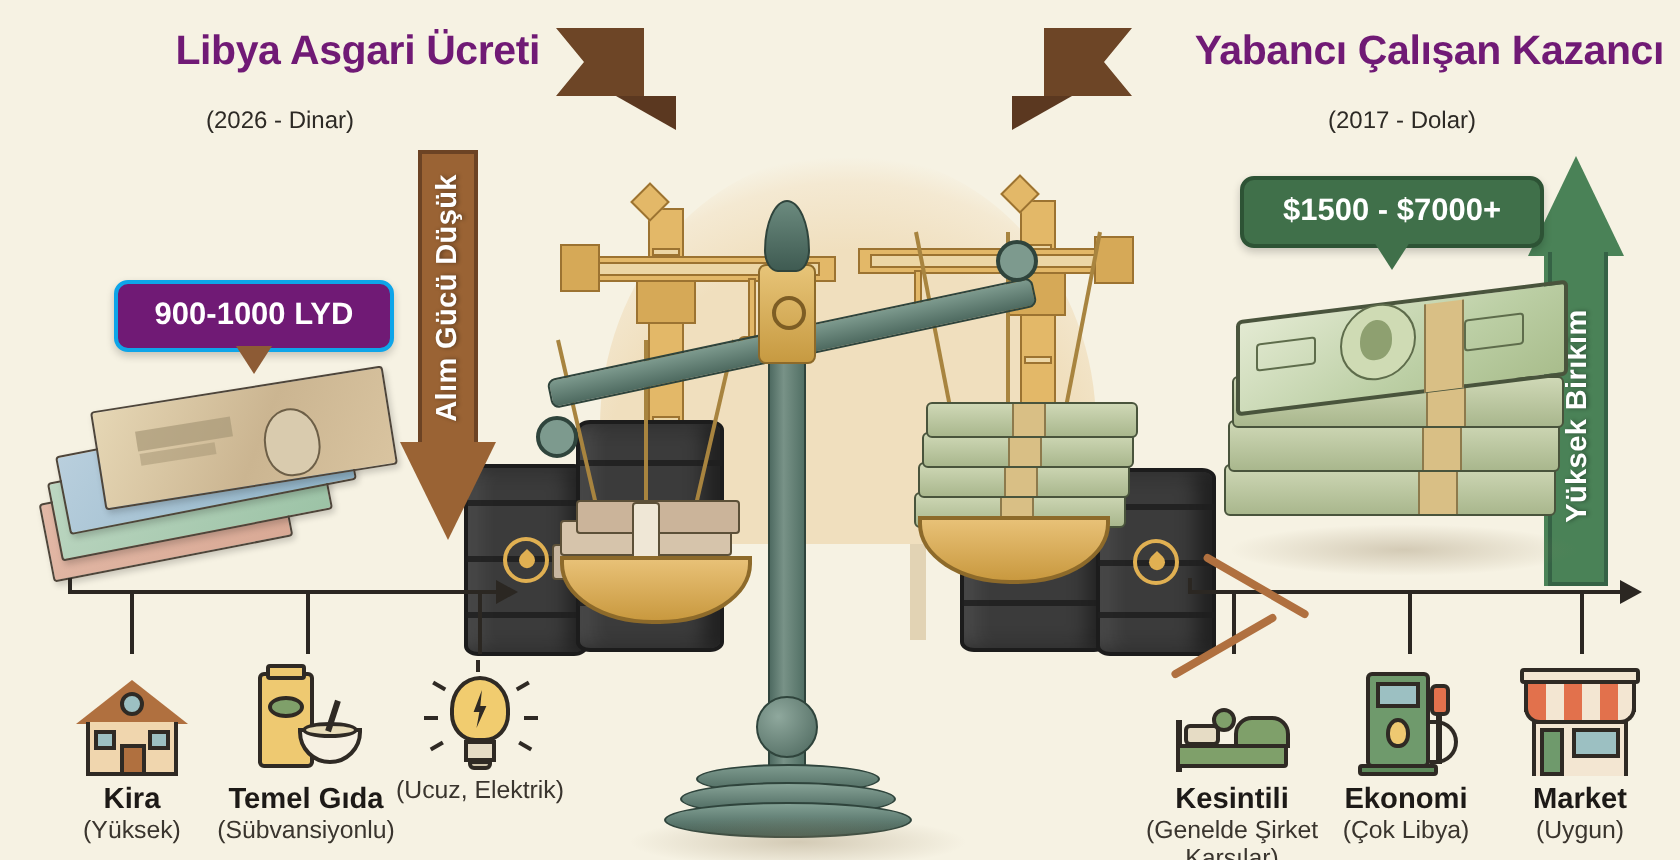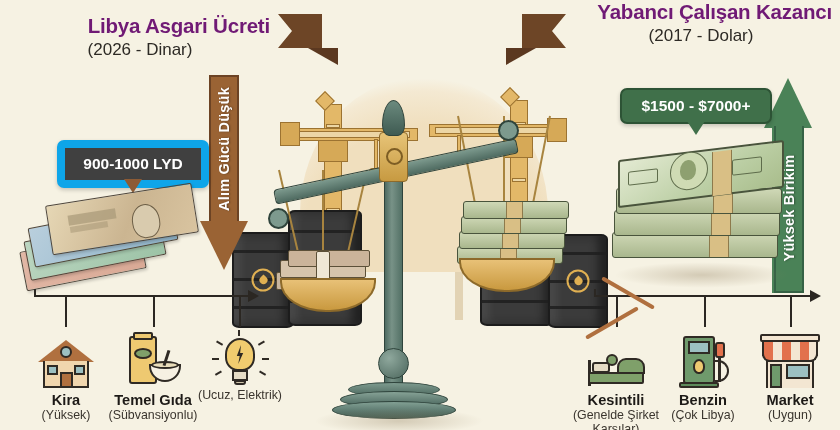--- a/index.html
+++ b/index.html
@@ -15,21 +15,21 @@
   
   .abs{position:absolute;}
   .ctr{text-align:center;}
 
   
   .col-title{
     font-size:20.5px;font-weight:bold;letter-spacing:-0.2px;
     color:#701a75;white-space:nowrap;text-align:right;
   }
   .col-sub{
-    font-size:17px;color:#2d2a25;white-space:nowrap;margin-top:2px;
+    font-size:12px;color:#2d2a25;white-space:nowrap;margin-top:15px;
   }
 
   
   .ribbon-wrap{left:278px;top:2px;width:288px;height:64px;}
   .ribbon-tail{
     position:absolute;top:12px;width:44px;height:34px;background:#6d4526;
   }
   .ribbon-tail.l{left:0;clip-path:polygon(0 0,100% 0,100% 100%,0 100%,14px 50%);}
   .ribbon-tail.r{right:0;clip-path:polygon(0 0,100% 0,calc(100% - 14px) 50%,100% 100%,0 100%);}
   .ribbon-fold{
@@ -51,21 +51,21 @@
   
   .callout{
     position:absolute;border-radius:7px;display:flex;align-items:center;justify-content:center;
     color:#fff;font-weight:bold;white-space:nowrap;
     box-shadow:0 2px 4px rgba(0,0,0,.2);
   }
   .callout:after{
     content:"";position:absolute;left:50%;margin-left:-9px;bottom:-13px;
     width:0;height:0;border-left:9px solid transparent;border-right:9px solid transparent;
   }
-  .callout.brown{background:#404040;border:8px solid #0ea5e9;}
+  .callout.brown{background:#701a75;border:2px solid #0ea5e9;}
   .callout.brown:after{border-top:14px solid #8d5b35;}
   .callout.green{background:#40704a;border:2px solid #2d5335;}
   .callout.green:after{border-top:14px solid #40704a;}
 
   
   .vArrow{position:absolute;}
   .vArrow .shaft{position:absolute;left:50%;}
   .vArrow .lbl{
     position:absolute;left:50%;top:50%;transform:translate(-50%,-50%) rotate(180deg);
     writing-mode:vertical-rl;white-space:nowrap;
@@ -334,21 +334,21 @@
       <div style="position:absolute;left:8px;top:12px;width:7px;height:2.4px;background:#2f2a24;transform:rotate(30deg);"></div>
       <div style="position:absolute;left:50px;top:12px;width:7px;height:2.4px;background:#2f2a24;transform:rotate(-30deg);"></div>
       <div style="position:absolute;left:4px;top:28px;width:7px;height:2.4px;background:#2f2a24;"></div>
       <div style="position:absolute;left:54px;top:28px;width:7px;height:2.4px;background:#2f2a24;"></div>
       <div style="position:absolute;left:7px;top:42px;width:7px;height:2.4px;background:#2f2a24;transform:rotate(-30deg);"></div>
       <div style="position:absolute;left:51px;top:42px;width:7px;height:2.4px;background:#2f2a24;transform:rotate(30deg);"></div>
     </div>
     <div class="icoSub">(Ucuz, Elektrik)</div>
   </div>
 
-  <div class="abs ctr" style="left:570px;top:0;width:262px;">
+  <div class="abs ctr" style="left:570px;top:14px;width:262px;">
     <div class="col-title">Yabancı Çalışan Kazancı</div>
     <div class="col-sub">(2017 - Dolar)</div>
   </div>
 
   <div class="vArrow" style="left:762px;top:78px;width:52px;height:215px;">
     <div style="position:absolute;left:2px;top:0;width:0;height:0;border-left:24px solid transparent;border-right:24px solid transparent;border-bottom:50px solid #4a8257;"></div>
     <div class="shaft" style="left:10px;top:48px;width:30px;height:167px;background:#4a8257;border:2px solid #36624"></div>
     <div style="position:absolute;left:12px;top:48px;width:30px;height:167px;background:#4a8257;border:2px solid #356245;border-top:none;box-sizing:border-box;"></div>
     <div class="lbl" style="top:130px;left:27px;">Yüksek Birikim</div>
   </div>
@@ -403,21 +403,21 @@
   <div class="icoItem" style="left:645px;top:330px;">
     <div class="icoArt">
       <div style="position:absolute;left:12px;top:6px;width:32px;height:48px;background:#6f9a6c;border:2.4px solid #2f2a24;border-radius:3px;box-sizing:border-box;"></div>
       <div style="position:absolute;left:17px;top:11px;width:22px;height:13px;background:#9cc0c2;border:2px solid #2f2a24;box-sizing:border-box;"></div>
       <div style="position:absolute;left:22px;top:29px;width:12px;height:15px;border-radius:50% 50% 45% 45%;background:#eec971;border:2px solid #2f2a24;box-sizing:border-box;"></div>
       <div style="position:absolute;left:8px;top:52px;width:40px;height:6px;background:#5d8a5b;border:2.2px solid #2f2a24;border-radius:2px;box-sizing:border-box;"></div>
       <div style="position:absolute;left:44px;top:12px;width:10px;height:16px;background:#e2714c;border:2.2px solid #2f2a24;border-radius:3px;box-sizing:border-box;"></div>
       <div style="position:absolute;left:47px;top:26px;width:3px;height:26px;background:#2f2a24;"></div>
       <div style="position:absolute;left:44px;top:30px;width:14px;height:22px;border:2.4px solid #2f2a24;border-left:none;border-radius:0 12px 12px 0;box-sizing:border-box;"></div>
     </div>
-    <div class="icoName">Benzin</div>
+    <div class="icoName">Ekonomi</div>
     <div class="icoSub">(Çok Libya)</div>
   </div>
 
   <div class="icoItem" style="left:732px;top:330px;">
     <div class="icoArt">
       <div style="position:absolute;left:4px;top:10px;width:56px;height:16px;background:repeating-linear-gradient(90deg,#e2714c 0 9px,#f3e6d2 9px 18px);border:2.4px solid #2f2a24;border-radius:2px 2px 0 0;box-sizing:border-box;"></div>
       <div style="position:absolute;left:4px;top:24px;width:56px;height:8px;background:repeating-linear-gradient(90deg,#e2714c 0 9px,#f3e6d2 9px 18px);border:2.2px solid #2f2a24;border-top:none;border-radius:0 0 9px 9px;box-sizing:border-box;"></div>
       <div style="position:absolute;left:8px;top:30px;width:48px;height:28px;background:#f3e6d2;border:2.4px solid #2f2a24;border-bottom:none;box-sizing:border-box;"></div>
       <div style="position:absolute;left:12px;top:34px;width:12px;height:24px;background:#6f9a6c;border:2px solid #2f2a24;box-sizing:border-box;"></div>
       <div style="position:absolute;left:28px;top:34px;width:24px;height:15px;background:#9cc0c2;border:2px solid #2f2a24;box-sizing:border-box;"></div>

